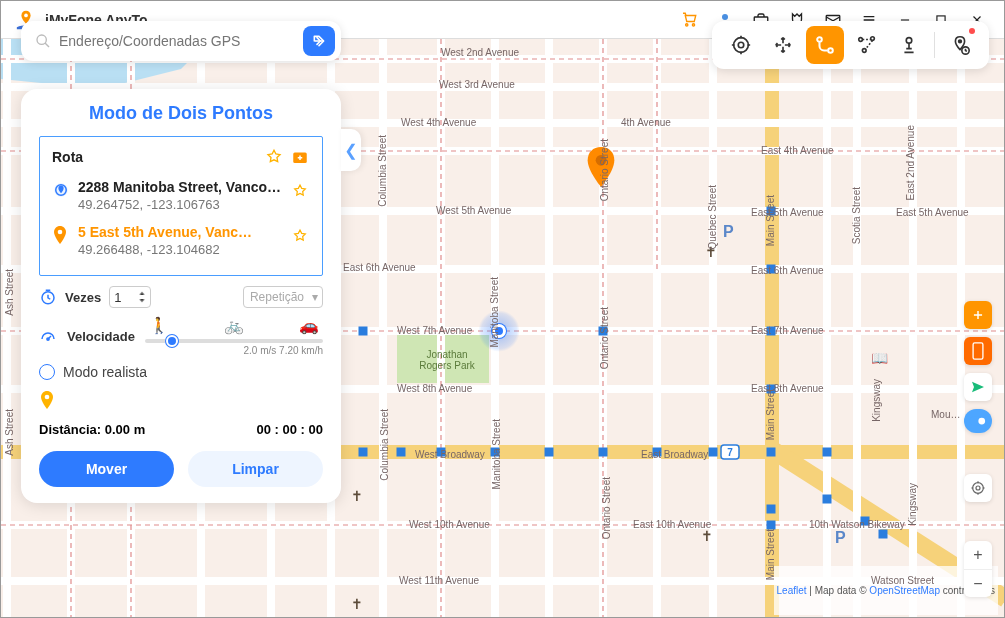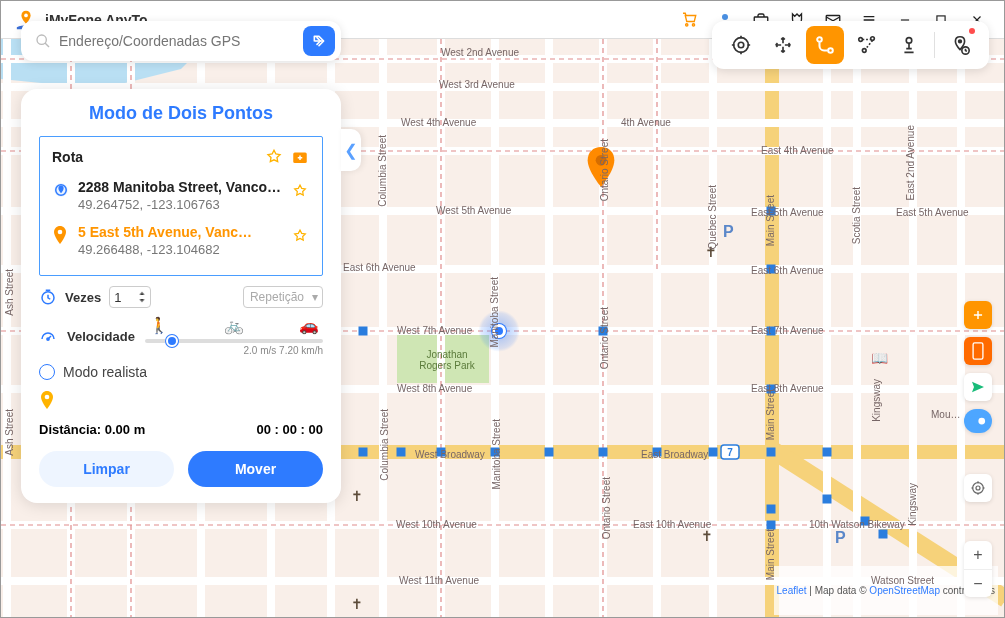--- a/index.html
+++ b/index.html
@@ -283,21 +283,21 @@
     <div class="street-label" style="left: 750px; top: 168px;">East 5th Avenue</div>
     <div class="street-label" style="left: 895px; top: 168px;">East 5th Avenue</div>
     <div class="street-label" style="left: 342px; top: 223px;">East 6th Avenue</div>
     <div class="street-label" style="left: 750px; top: 226px;">East 6th Avenue</div>
     <div class="street-label" style="left: 396px; top: 286px;">West 7th Avenue</div>
     <div class="street-label" style="left: 750px; top: 286px;">East 7th Avenue</div>
     <div class="street-label" style="left: 396px; top: 344px;">West 8th Avenue</div>
     <div class="street-label" style="left: 750px; top: 344px;">East 8th Avenue</div>
     <div class="street-label" style="left: 414px; top: 410px;">West Broadway</div>
     <div class="street-label" style="left: 640px; top: 410px;">East Broadway</div>
-    <div class="street-label" style="left: 395px; top: 480px;">West 10th Avenue</div>
+    <div class="street-label" style="left: 408px; top: 480px;">West 10th Avenue</div>
     <div class="street-label" style="left: 632px; top: 480px;">East 10th Avenue</div>
     <div class="street-label" style="left: 808px; top: 480px;">10th Watson Bikeway</div>
     <div class="street-label" style="left: 398px; top: 536px;">West 11th Avenue</div>
     <div class="street-label" style="left: 870px; top: 536px;">Watson Street</div>
     <div class="park-label" style="left: 416px; top: 310px;">Jonathan Rogers Park</div>
     <div class="street-label" style="left: 930px; top: 370px;">Mou…</div>
     <div class="street-label v" style="left: 376px; top: 96px;">Columbia Street</div>
     <div class="street-label v" style="left: 378px; top: 370px;">Columbia Street</div>
     <div class="street-label v" style="left: 488px; top: 238px;">Manitoba Street</div>
     <div class="street-label v" style="left: 490px; top: 380px;">Manitoba Street</div>
@@ -474,22 +474,22 @@
       <path fill="#ffb300" d="M12 0C7 0 3 4 3 9c0 7 9 18 9 18s9-11 9-18c0-5-4-9-9-9z"></path>
       <circle cx="12" cy="9" r="3.5" fill="#fff"></circle>
     </svg>
 
   <div class="statusrow">
     <span><span>Distância:</span> <span>0.00 m</span></span>
     <span>00 : 00 : 00</span>
   </div>
 
   <div class="btnrow">
+    <div class="btn primary">Mover</div>
     <div class="btn secondary">Limpar</div>
-    <div class="btn primary">Mover</div>
   </div>
 </div>
 
 <div class="side-widgets">
   <div class="sw orange1">
       <svg width="14" height="14" viewBox="0 0 24 24" stroke="#fff" stroke-width="2.5">
         <path d="M12 5v14M5 12h14"></path>
       </svg>
     </div>
   <div class="sw orange2">

